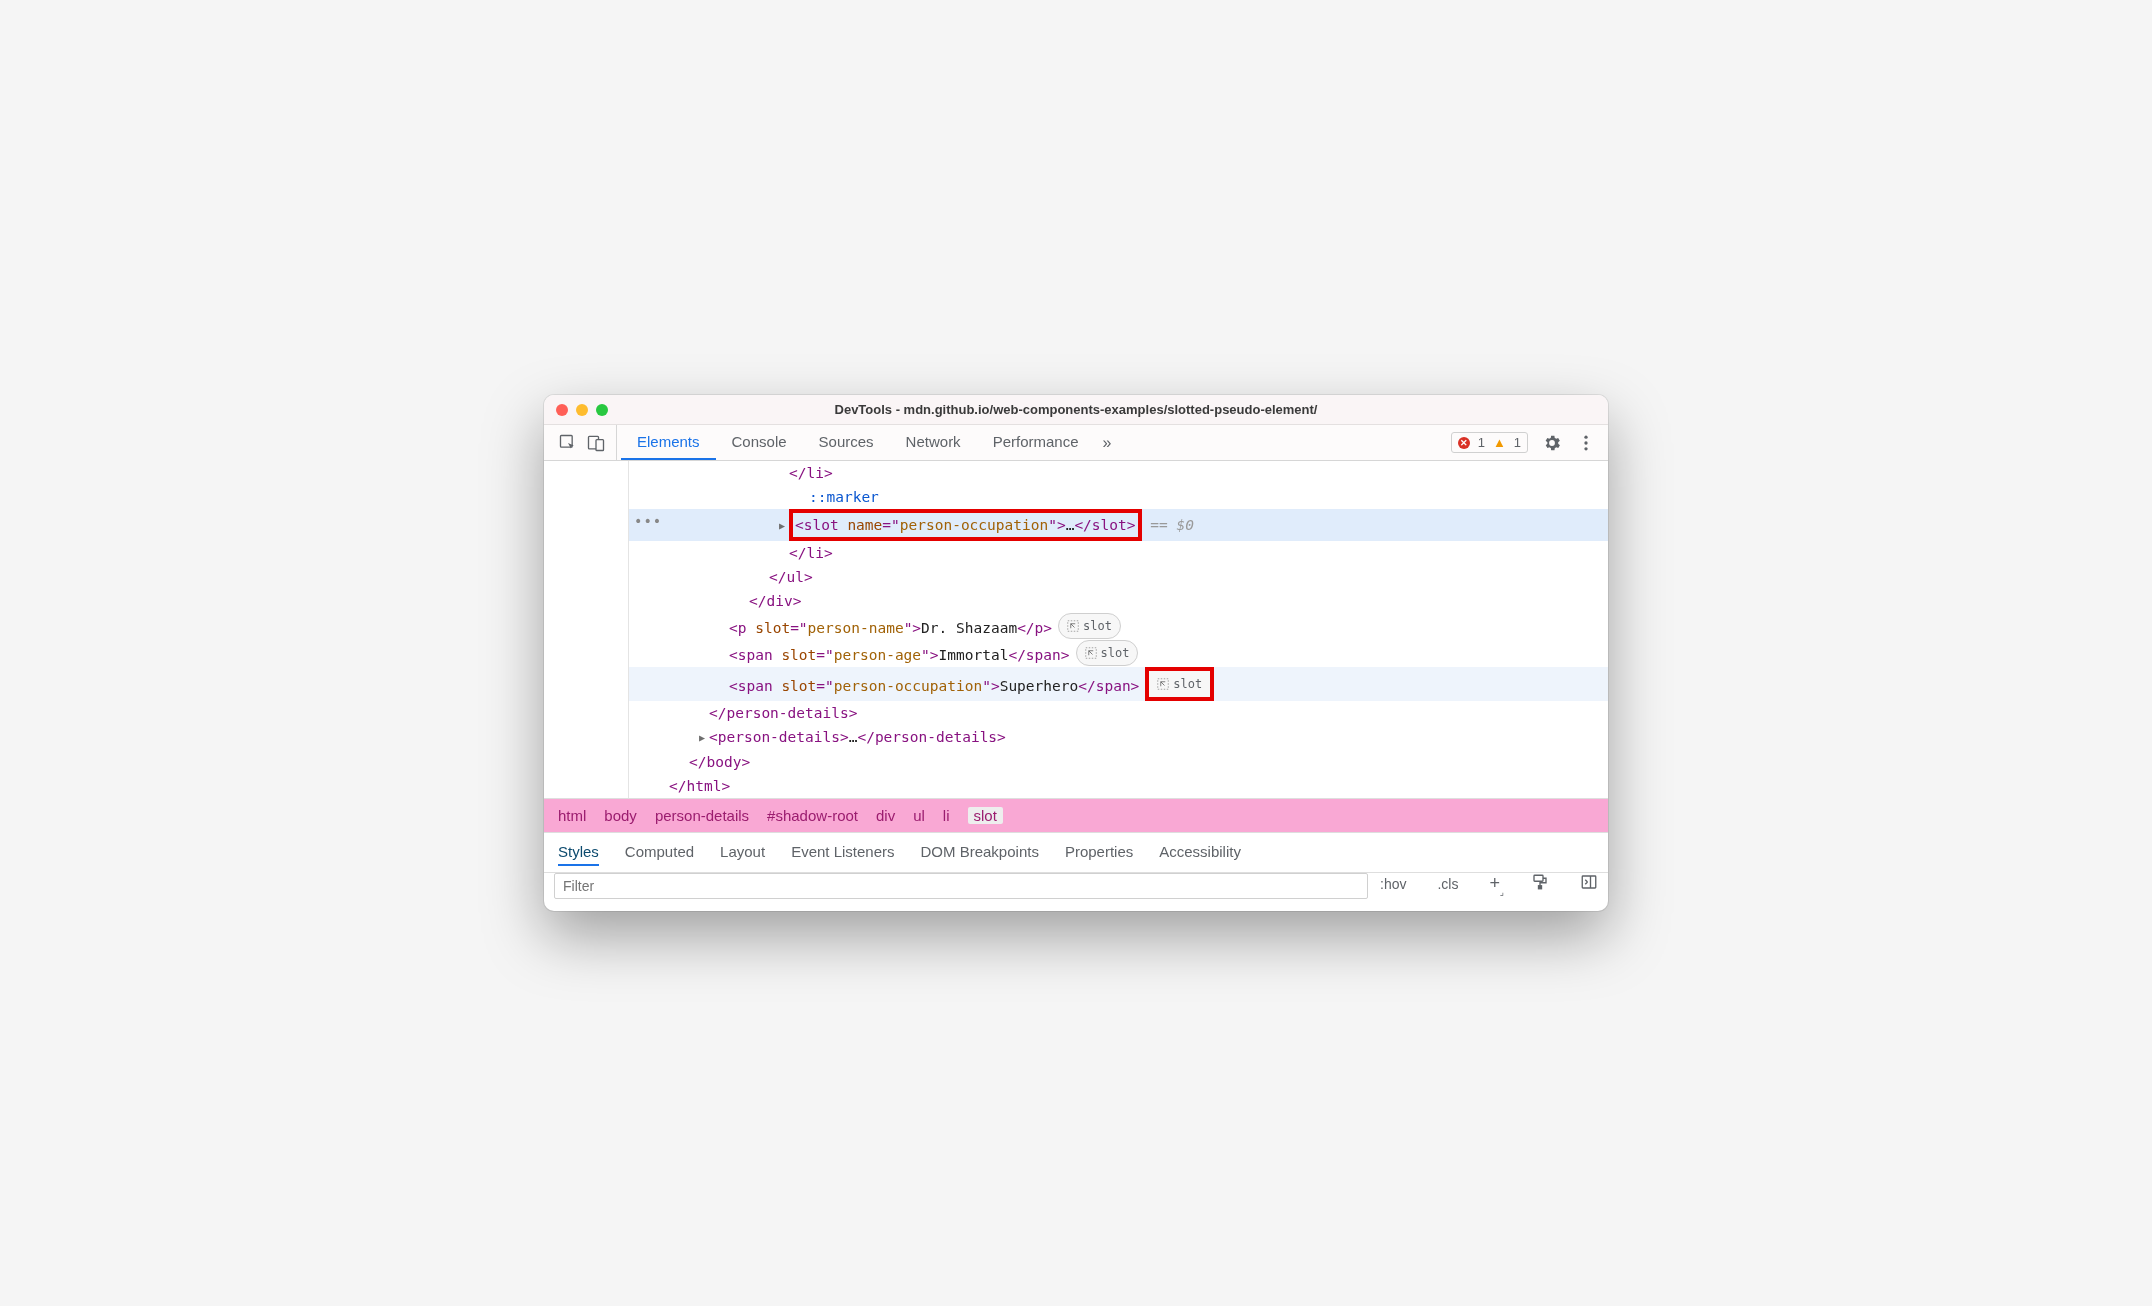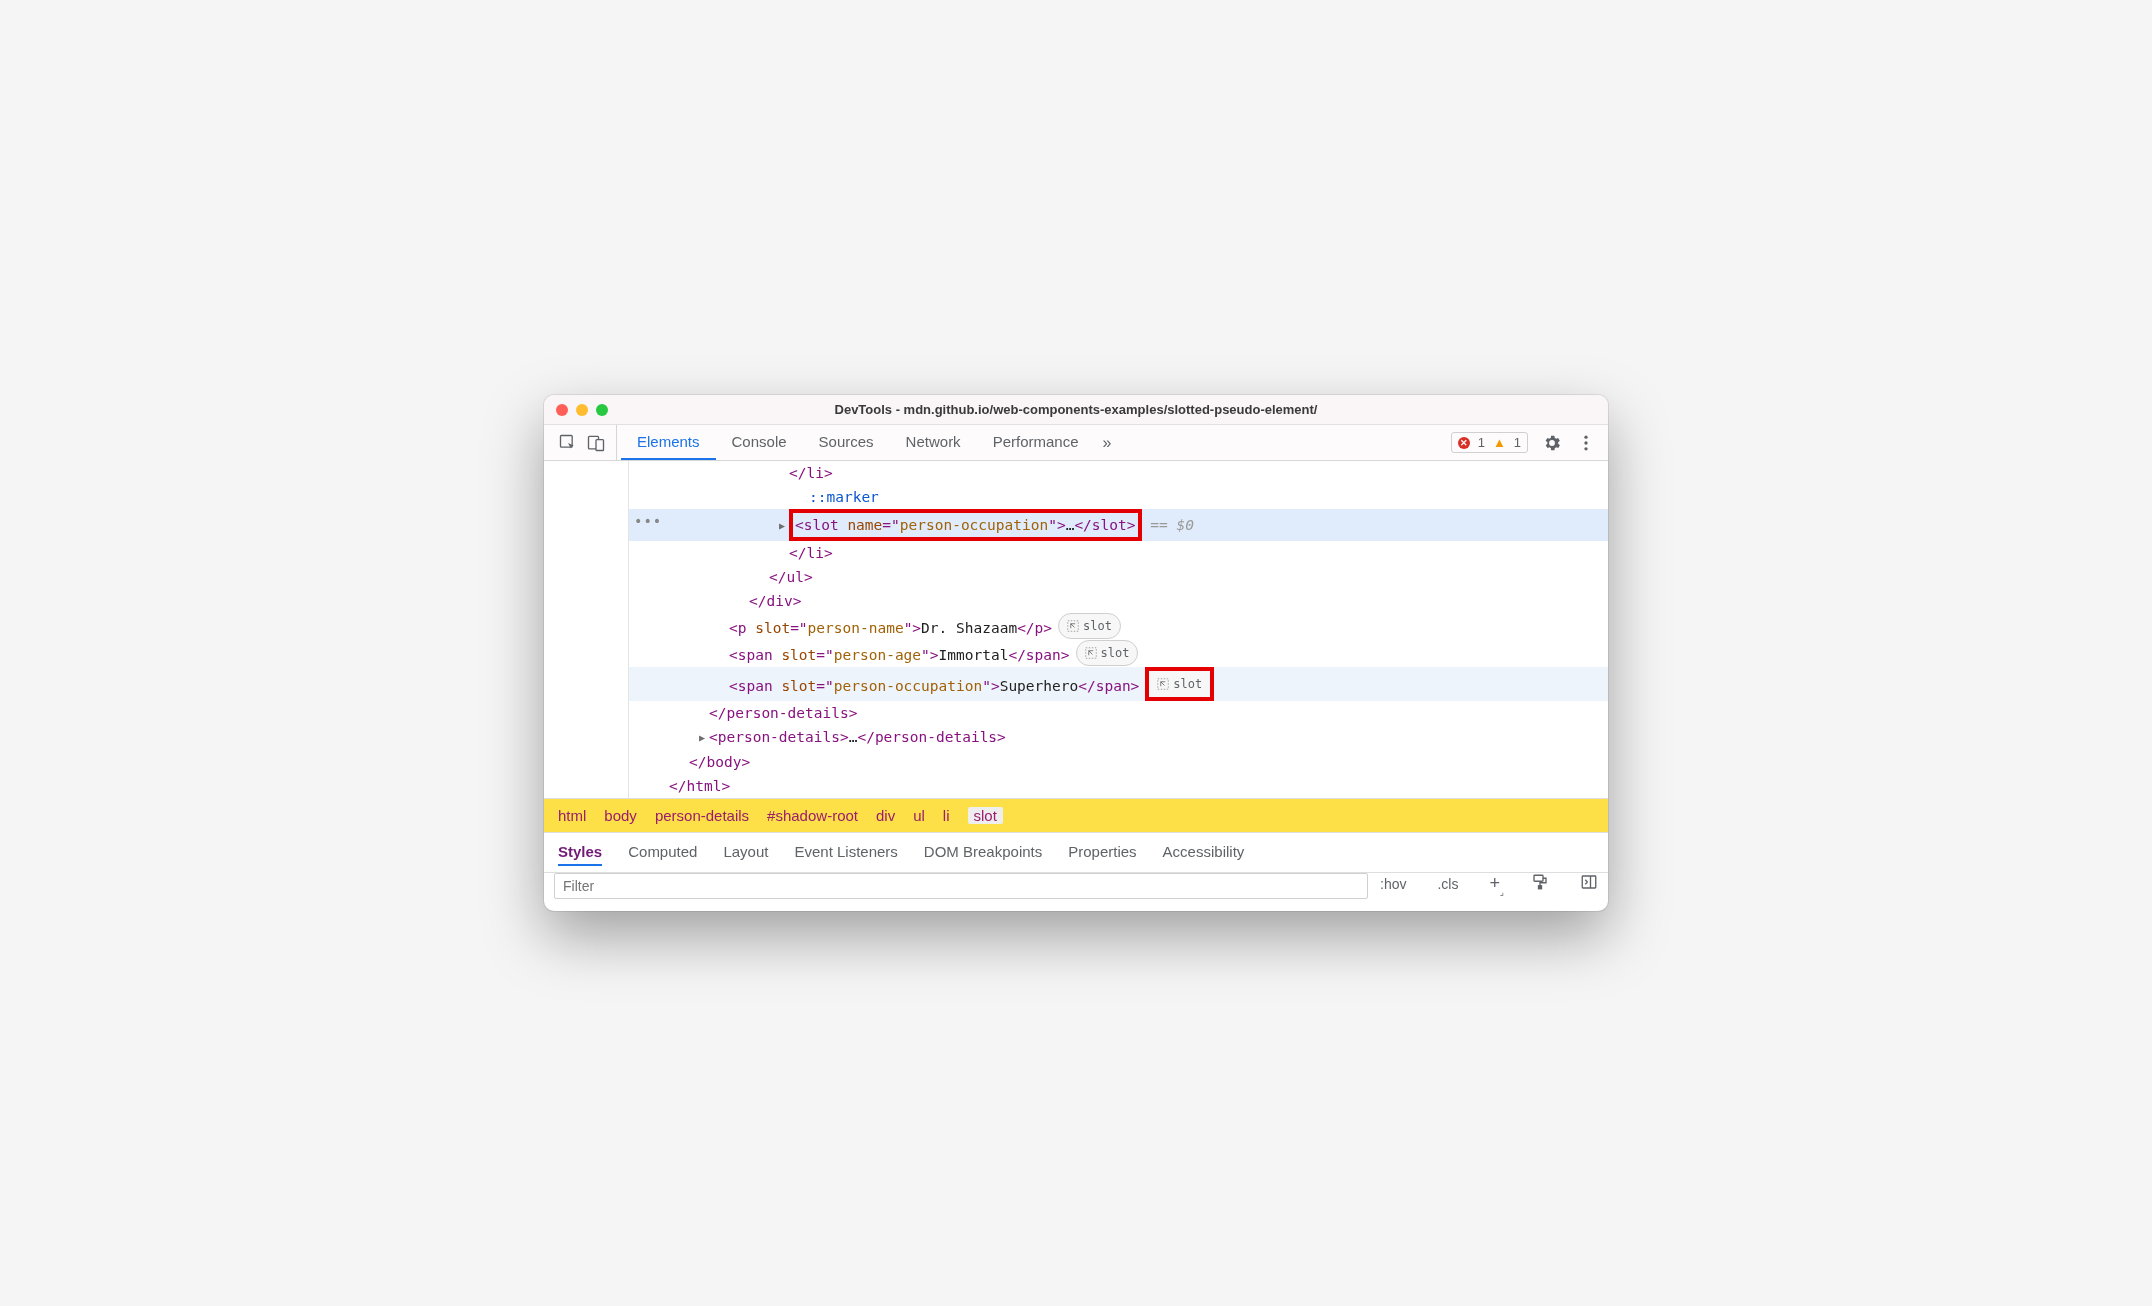--- a/index.html
+++ b/index.html
@@ -85,31 +85,31 @@
     border:1px solid #cfcfcf; border-radius: 999px;
     padding: 0px 8px; font-size: 12px; color:#5f6368;
     background:#f7f7f7; margin-left: 6px; vertical-align: 1px;
   }
   .slot-pill svg { width:12px; height:12px; }
   .slot-pill.boxed { border: 4px solid #e40000; border-radius: 0; padding: 1px 8px; }
   
   .breadcrumb {
     display:flex; gap: 18px; padding: 8px 14px; font-size: 15px;
     color: #9b1d6f; border-top: 1px solid #dedede; border-bottom: 1px solid #dedede;
-    background:#fde047;
+    background:#f9a8d4;
   }
   .breadcrumb .crumb { cursor: default; }
   .breadcrumb .crumb.active { background: #eee; padding: 0 6px; border-radius: 2px; }
   
   .subtabs {
     display:flex; align-items:center; gap: 26px; padding: 6px 14px;
     border-bottom: 1px solid #dedede; font-size: 15px; color:#5f6368;
   }
   .subtab { padding: 4px 0; border-bottom: 2px solid transparent; }
-  .subtab.active { color:#701a75; border-bottom:2px solid #1a73e8; font-weight:700; }
+  .subtab.active { color:#0c4a6e; border-bottom:2px solid #1a73e8; font-weight:400; }
   
   .filter-row { display:flex; align-items:flex-start; height: 38px; padding: 0 10px; }
   .filter-input {
     flex:1; border:1px solid #d0d0d0; height:26px; padding:0 8px;
     font-size:14px; color:#5f6368; border-radius: 2px;
   }
   .filter-tools { display:flex; align-items:center; gap: 31px; margin-left: 12px; font-size: 14px; color:#5f6368; font-family: Liberation Sans, sans-serif; }
   .plus-corner { position: relative; font-size: 18px; }
   .plus-corner::after { content: "⌟"; font-size: 9px; position: absolute; right: -4px; bottom: -3px; color:#5f6368;}
 </style>

